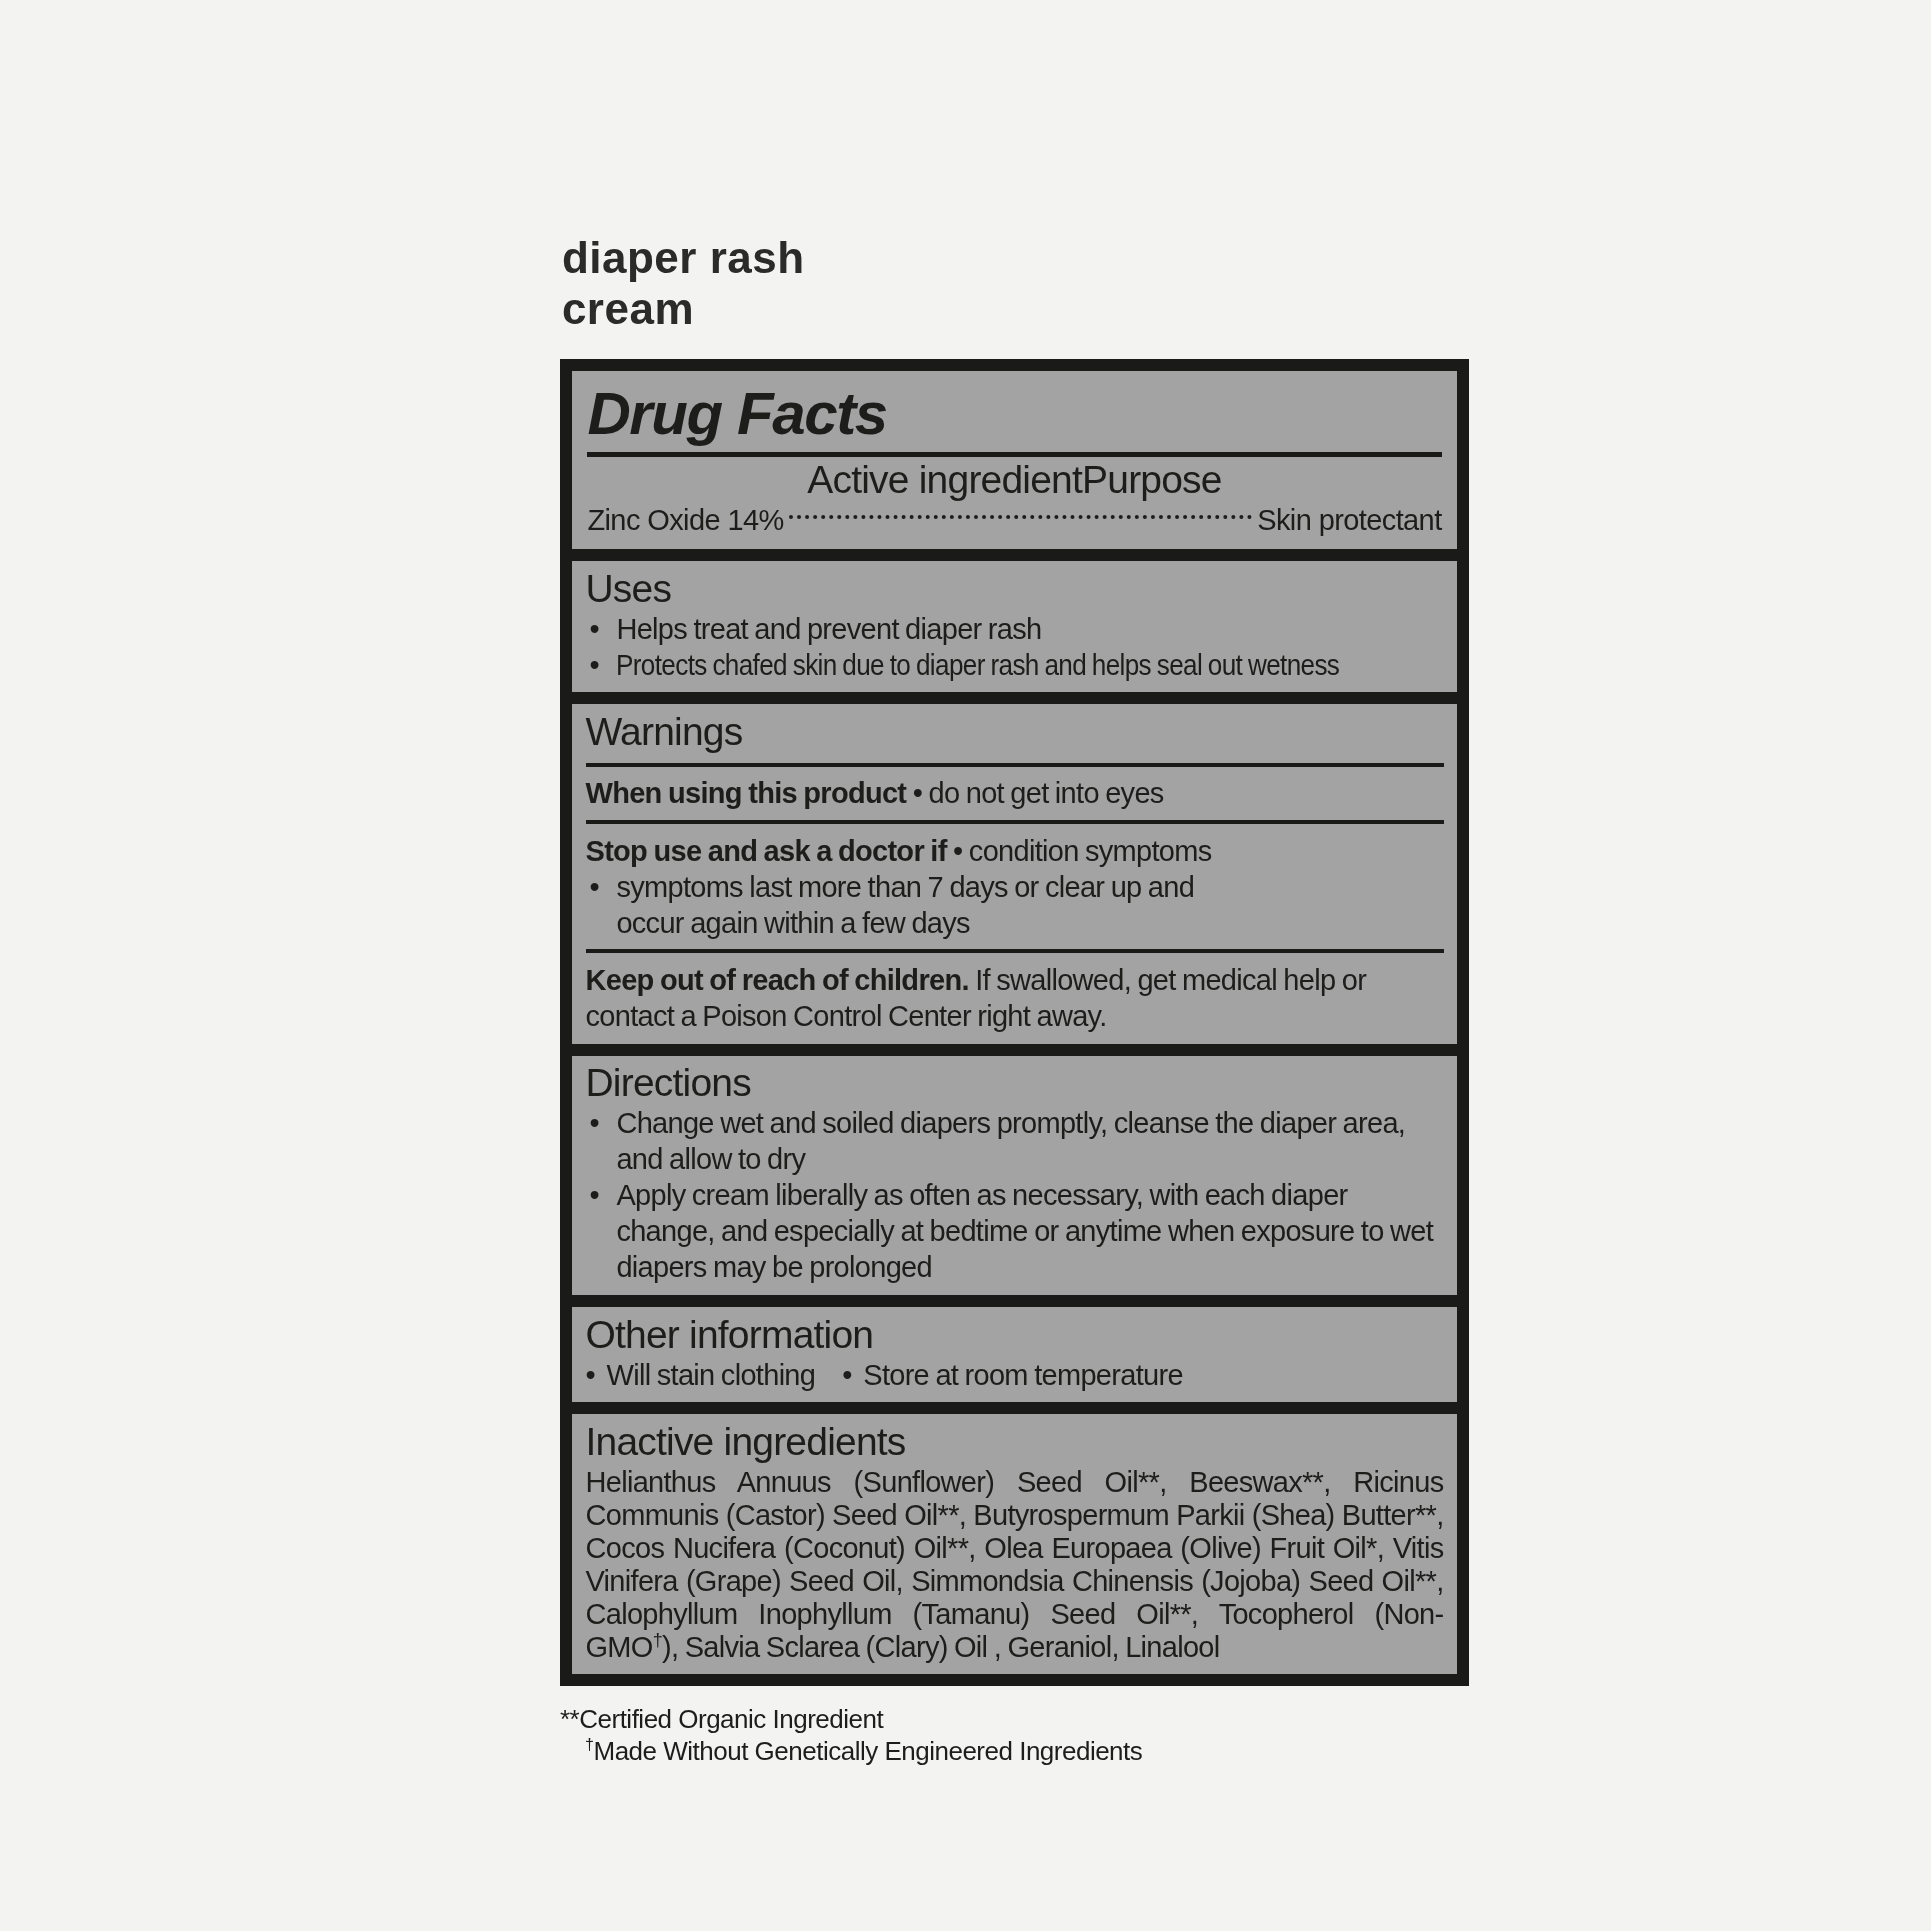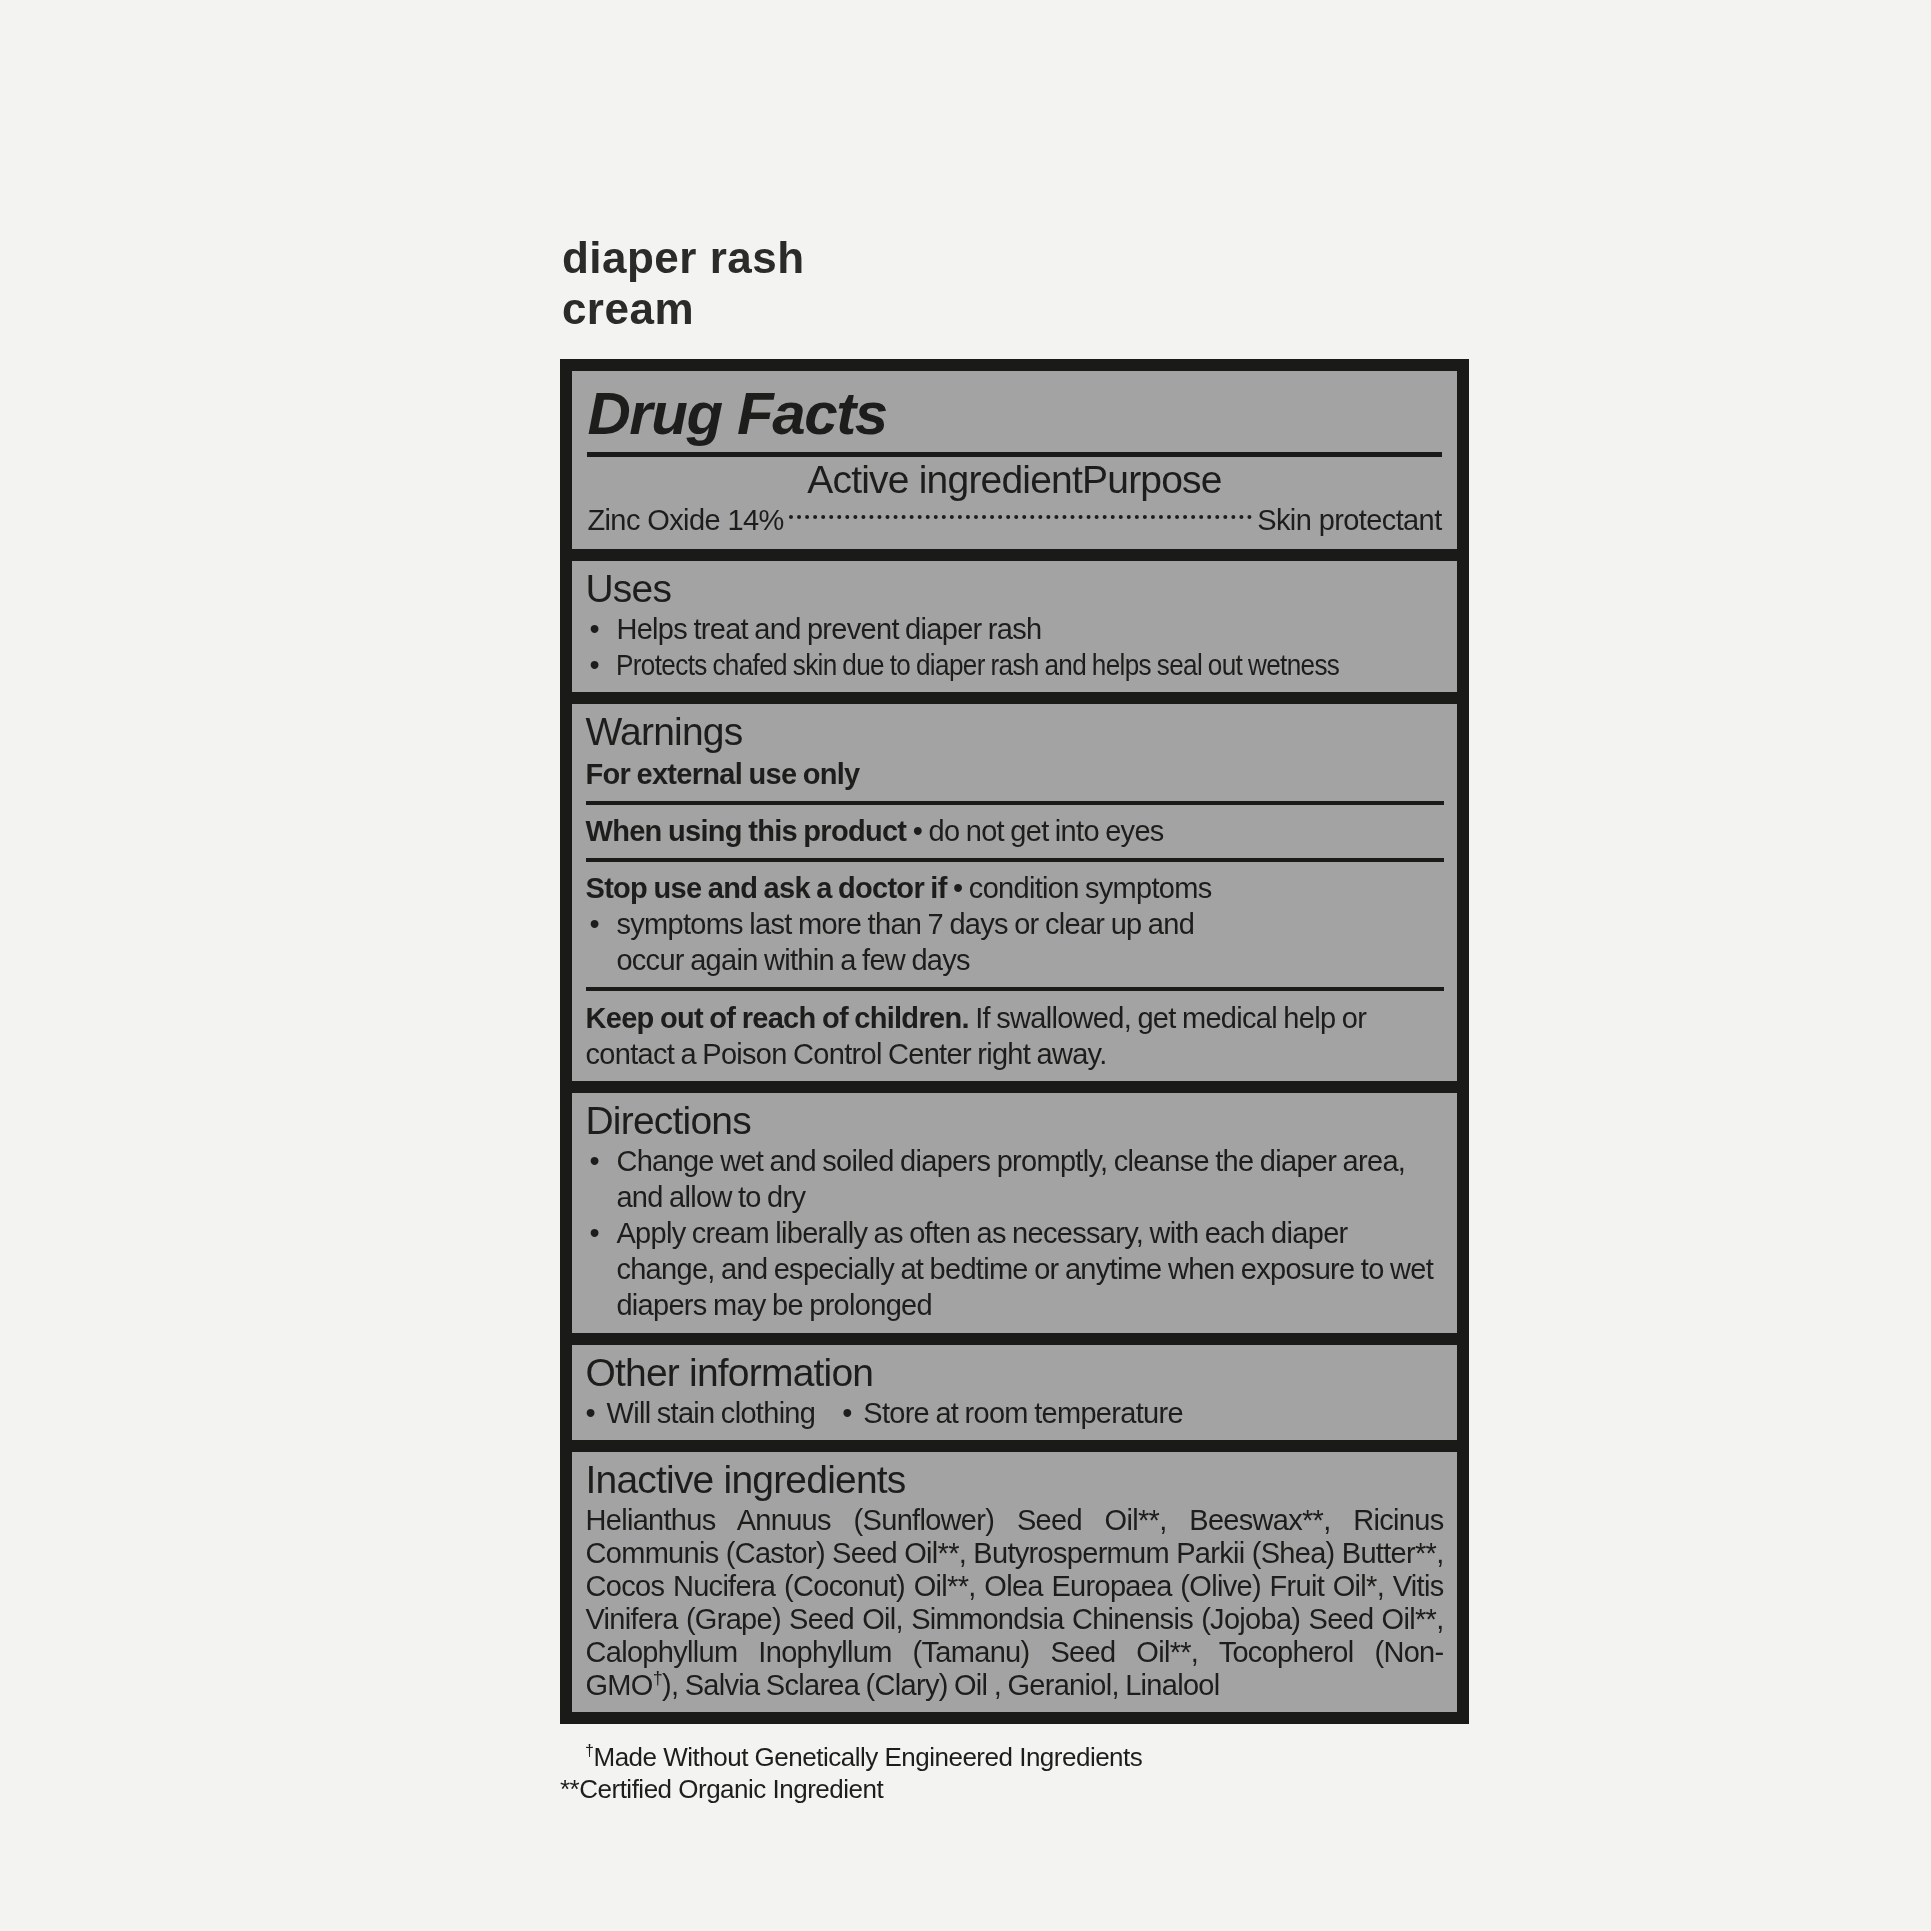--- a/index.html
+++ b/index.html
@@ -76,21 +76,20 @@
         <span>Helps treat and prevent diaper rash</span>
       </div>
       <div class="b li">
         <span class="mark">•</span>
         <span class="sx">Protects chafed skin due to diaper rash and helps seal out wetness</span>
       </div>
     </div>
 
     <div class="sec">
       <div class="h40">Warnings</div>
-      <div class="b bold mt2">For external use only</div>
       <div class="thin"></div>
       <div class="b">
         <span class="bold">When using this product</span>
         <span>•</span>
         <span>do not get into eyes</span>
       </div>
       <div class="thin"></div>
       <div class="b">
         <span class="bold">Stop use and ask a doctor if</span>
         <span>•</span>
@@ -136,20 +135,20 @@
     <div class="sec last">
       <div class="h40">Inactive ingredients</div>
       <div class="inactive-p">
         <span>Helianthus Annuus (Sunflower) Seed Oil**, Beeswax**, Ricinus Communis (Castor) Seed Oil**, Butyrospermum Parkii (Shea) Butter**, Cocos Nucifera (Coconut) Oil**, Olea Europaea (Olive) Fruit Oil*, Vitis Vinifera (Grape) Seed Oil, Simmondsia Chinensis (Jojoba) Seed Oil**, Calophyllum Inophyllum (Tamanu) Seed Oil**, Tocopherol (Non-GMO</span><sup>†</sup><span>), Salvia Sclarea (Clary) Oil , Geraniol, Linalool</span>
       </div>
     </div>
 
   </div>
 
   <div class="footnotes">
+    <div class="fn">**Certified Organic Ingredient</div>
     <div class="fn fn2">
       <sup>†</sup><span>Made Without Genetically Engineered Ingredients</span>
     </div>
-    <div class="fn">**Certified Organic Ingredient</div>
   </div>
 
 </div>
 
 
 </body></html>

